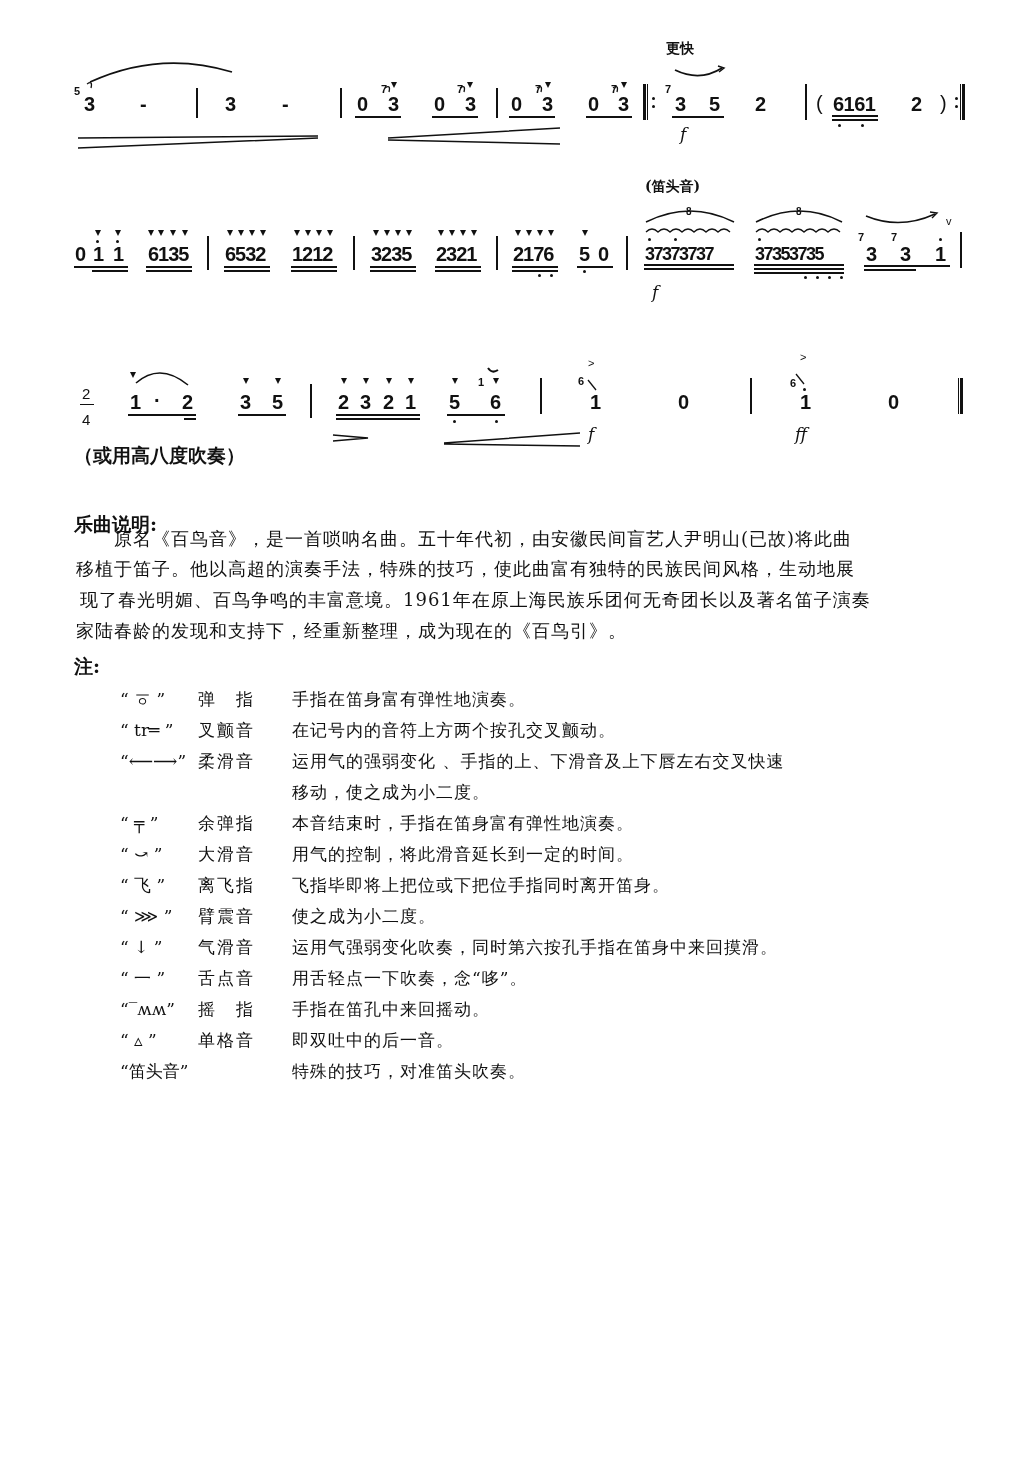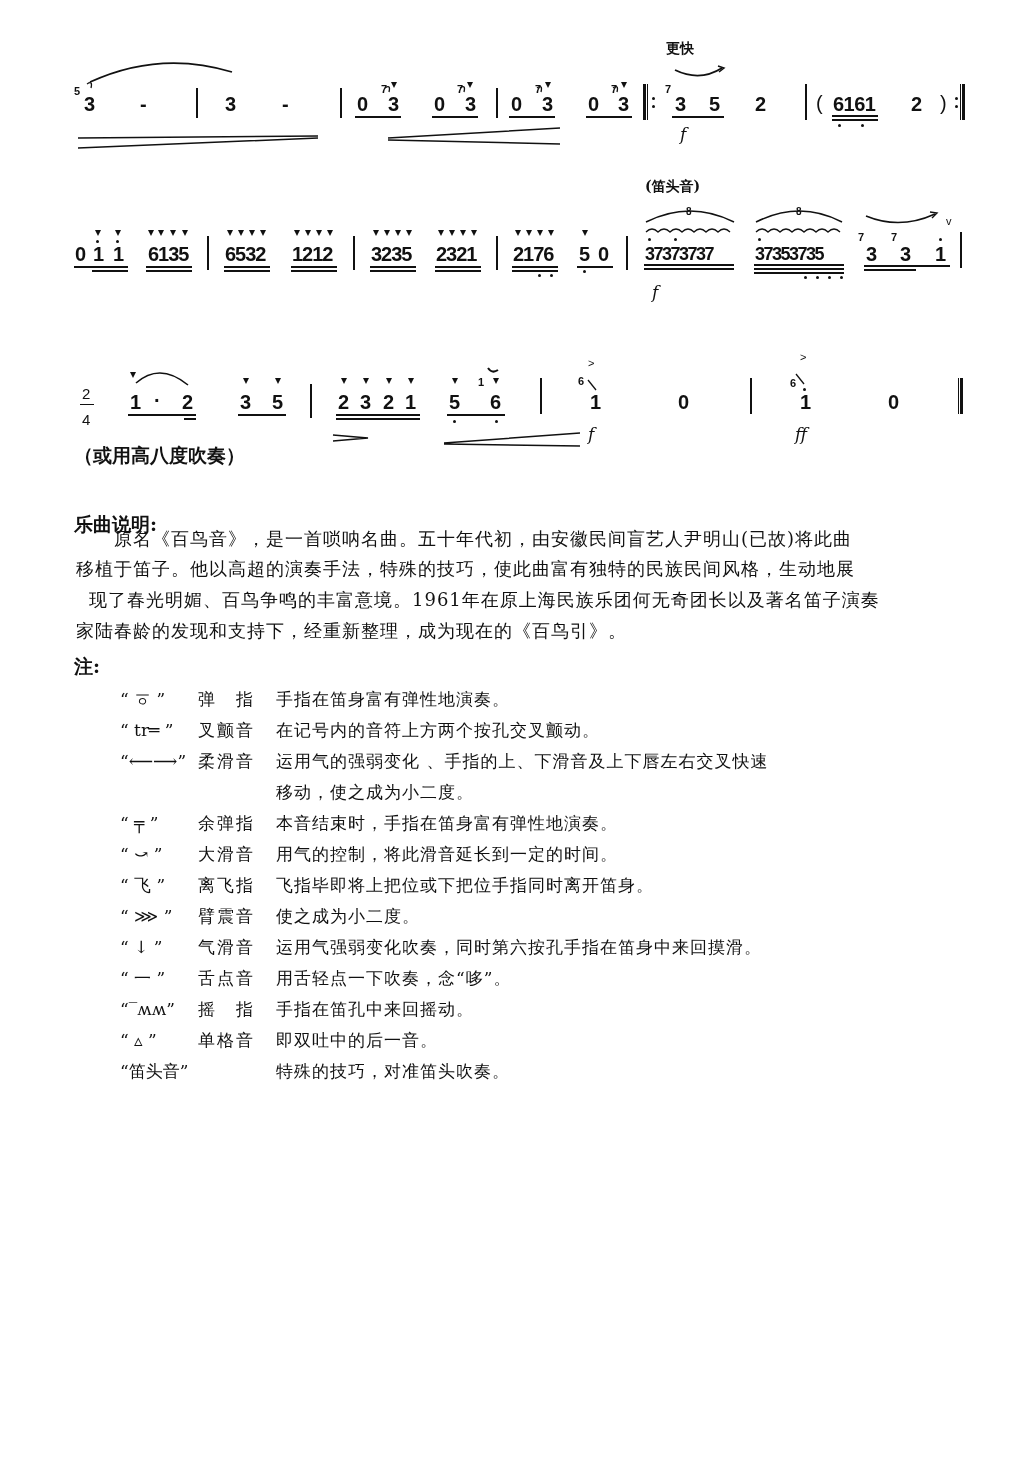--- a/index.html
+++ b/index.html
@@ -15,21 +15,21 @@
   .dot { position: absolute; width: 3px; height: 3px; border-radius: 50%; background: #111; }
   .tick { position: absolute; width: 0; height: 0; border-left: 3px solid transparent; border-right: 3px solid transparent; border-top: 6px solid #111; }
   .small { font-family: "Liberation Sans", sans-serif; font-size: 11px; font-weight: bold; line-height: 11px; }
   .dyn { font-family: "DejaVu Serif", "Liberation Serif", serif; font-style: italic; font-size: 17px; }
   .cjk { font-family: "DejaVu Serif", "Liberation Serif", serif; }
   .heading { font-weight: bold; font-size: 19px; }
   .para { font-size: 18px; line-height: 31px; letter-spacing: 1px; }
   .note-row { position: absolute; left: 120px; font-size: 17px; height: 32px; line-height: 32px; white-space: nowrap; }
   .note-row .sym { display: inline-block; width: 78px; }
   .note-row .name { display: inline-block; width: 92px; letter-spacing: 2px; }
-  .note-row .desc { position: absolute; left: 156px; letter-spacing: 1px; }
+  .note-row .desc { position: absolute; left: 172px; letter-spacing: 1px; }
   svg.ov { position: absolute; left: 0; top: 0; overflow: visible; }
 </style>
 </head>
 <body>
 
 <div>
   <svg class="ov" width="1035" height="160">
     <path d="M 90 82 Q 160 50 232 72" stroke="#111" stroke-width="1.8" fill="none"></path>
 
     <path d="M 78 138 L 318 136 M 78 148 L 318 138" stroke="#111" stroke-width="1.5" fill="none"></path>
@@ -274,21 +274,21 @@
   <span class="abs dyn" style="left:795px;top:424px;">ff</span>
   <span class="abs num" style="left:888px;top:392px;">0</span>
   <div class="dbl" style="left:958px;top:378px;height:36px;"></div>
   <span class="abs cjk" style="left:74px;top:443px;font-size:19px;font-weight:bold;">（或用高八度吹奏）</span>
 </div>
 
 <section>
   <div class="abs heading cjk" style="left:74px;top:500px;margin-top:12px;">乐曲说明:</div>
   <div class="abs para cjk" style="left:114px;top:523px;">原名《百鸟音》，是一首唢呐名曲。五十年代初，由安徽民间盲艺人尹明山(已故)将此曲</div>
   <div class="abs para cjk" style="left:76px;top:553px;">移植于笛子。他以高超的演奏手法，特殊的技巧，使此曲富有独特的民族民间风格，生动地展</div>
-  <div class="abs para cjk" style="left:89px;top:584px;">现了春光明媚、百鸟争鸣的丰富意境。1961年在原上海民族乐团何无奇团长以及著名笛子演奏</div>
+  <div class="abs para cjk" style="left:80px;top:584px;">现了春光明媚、百鸟争鸣的丰富意境。1961年在原上海民族乐团何无奇团长以及著名笛子演奏</div>
   <div class="abs para cjk" style="left:76px;top:615px;">家陆春龄的发现和支持下，经重新整理，成为现在的《百鸟引》。</div>
 </section>
 
 <section>
   <div class="abs heading cjk" style="left:74px;top:654px;">注:</div>
 
   <div class="note-row cjk" style="top:683px;">
     <span class="sym">“ ㆆ ”</span><span class="name">弹　指</span><span class="desc">手指在笛身富有弹性地演奏。</span>
   </div>
   <div class="note-row cjk" style="top:714px;">

